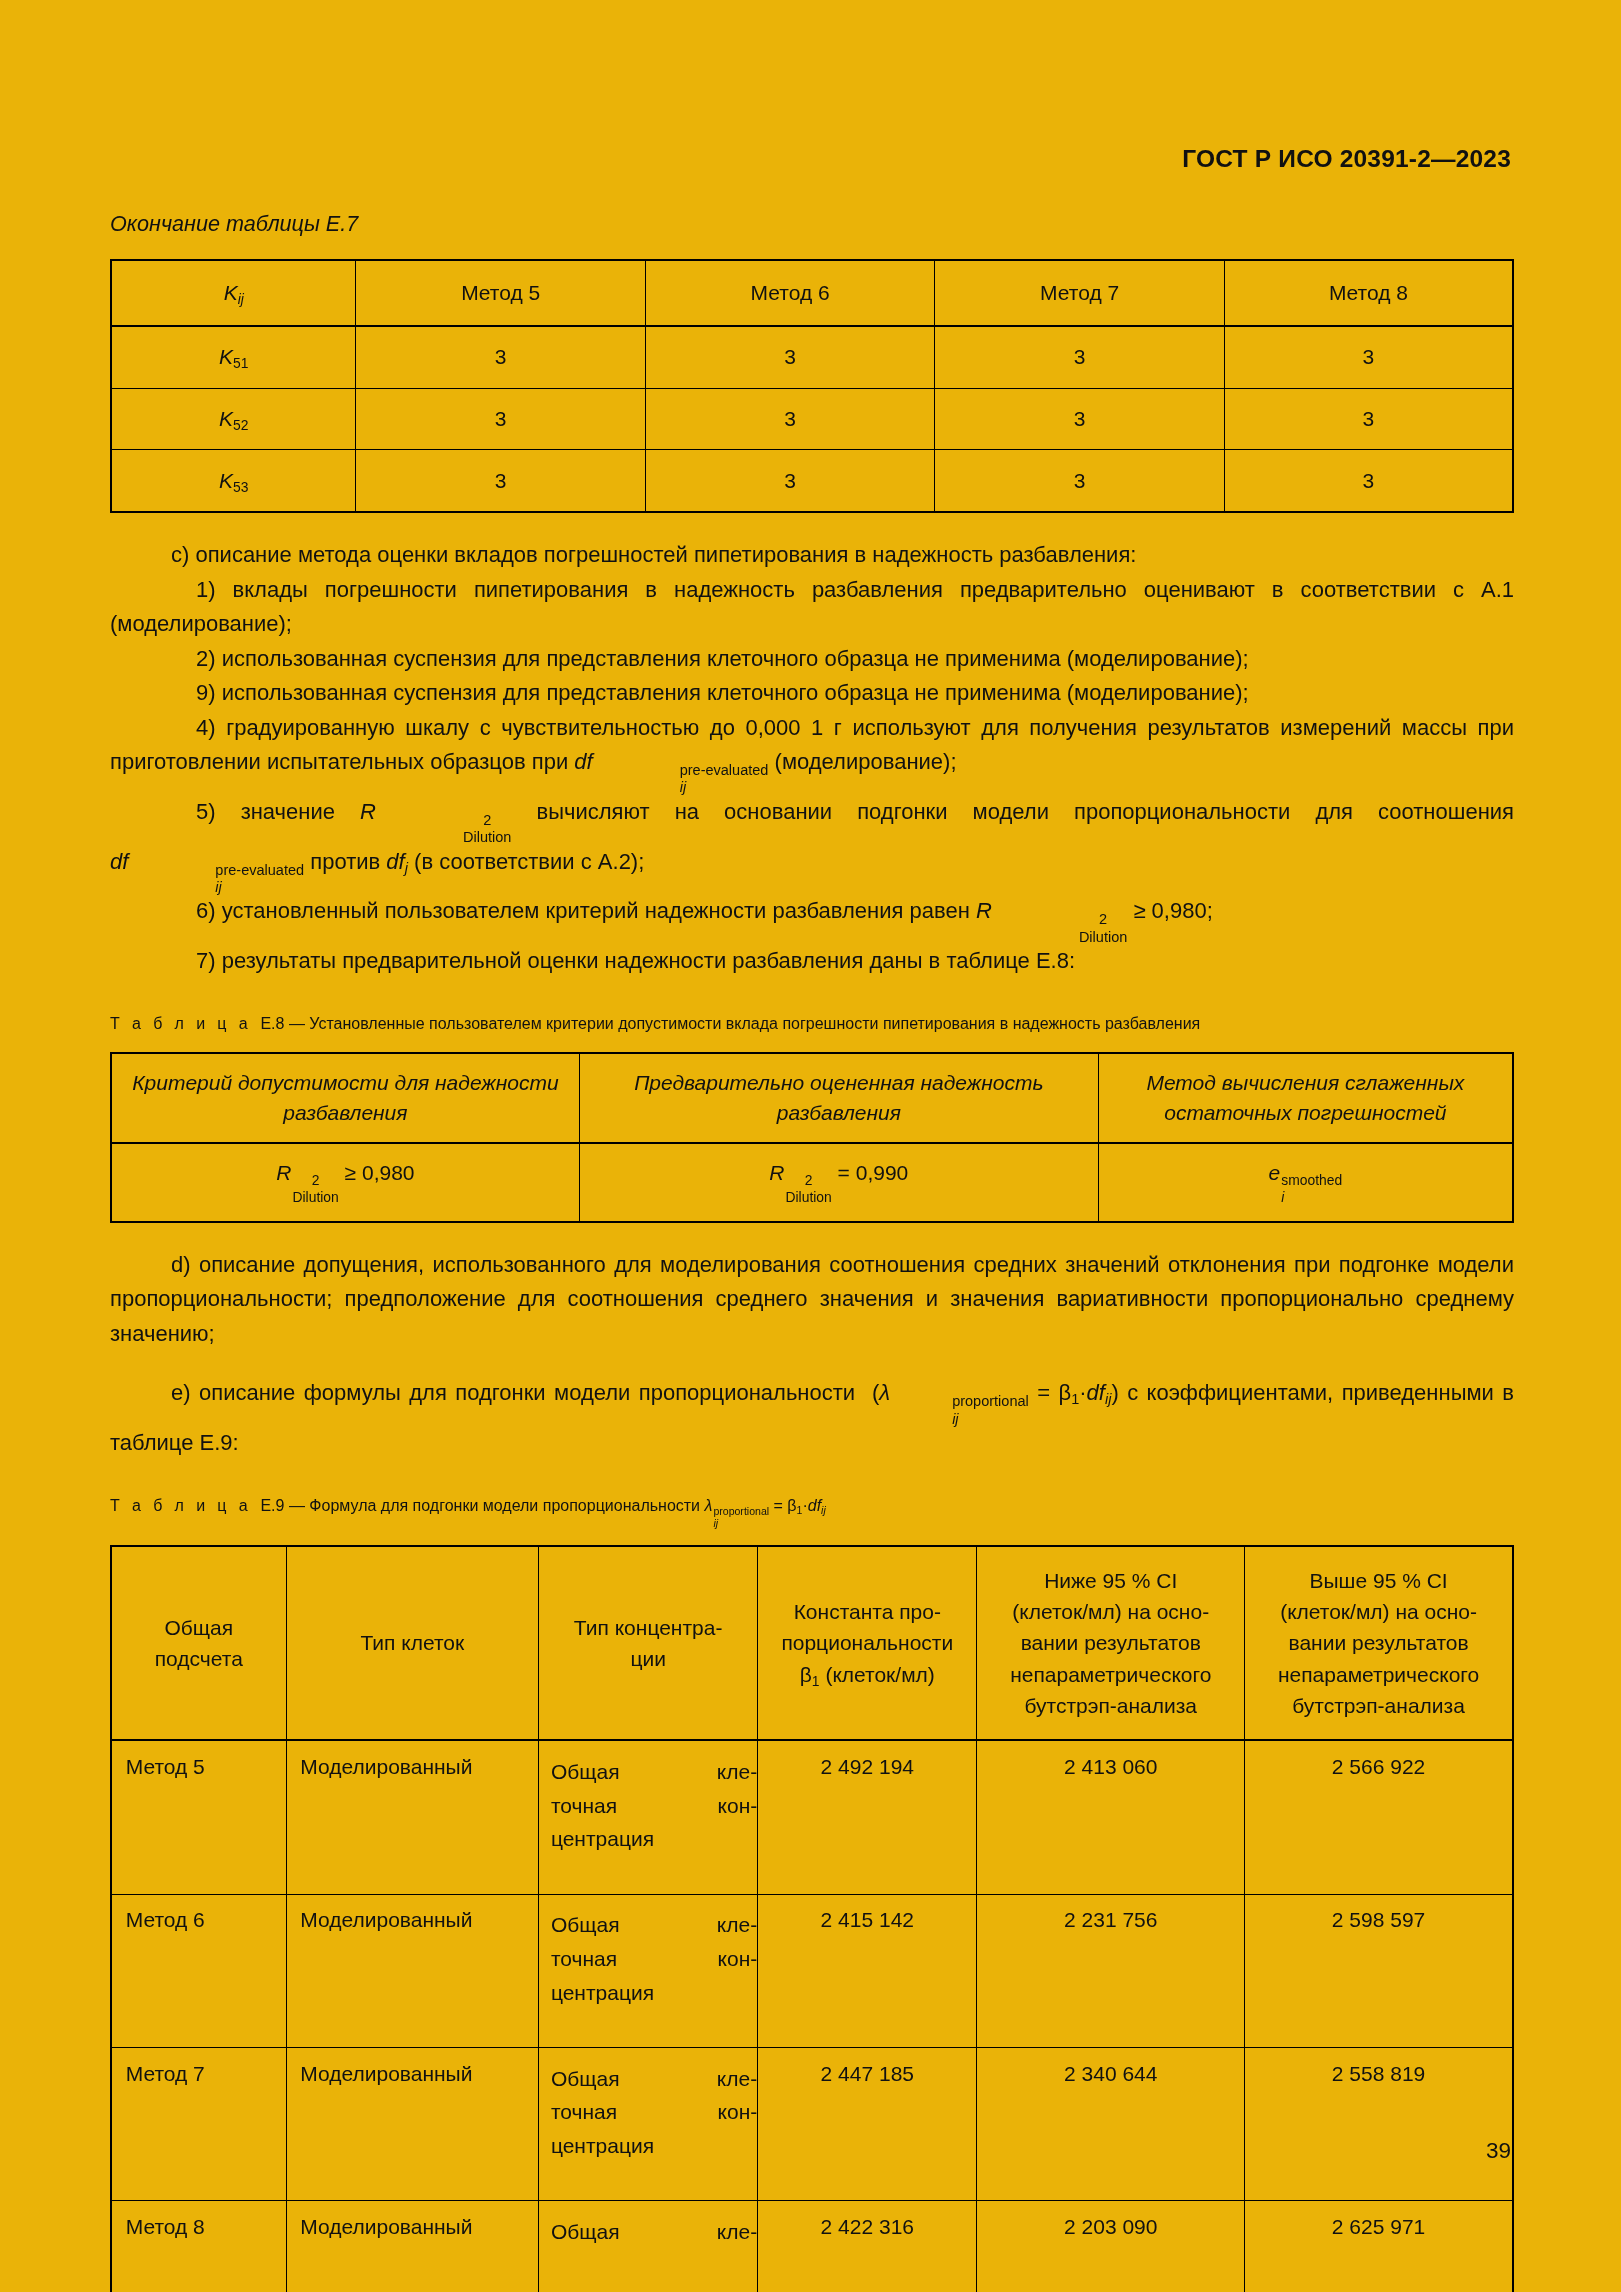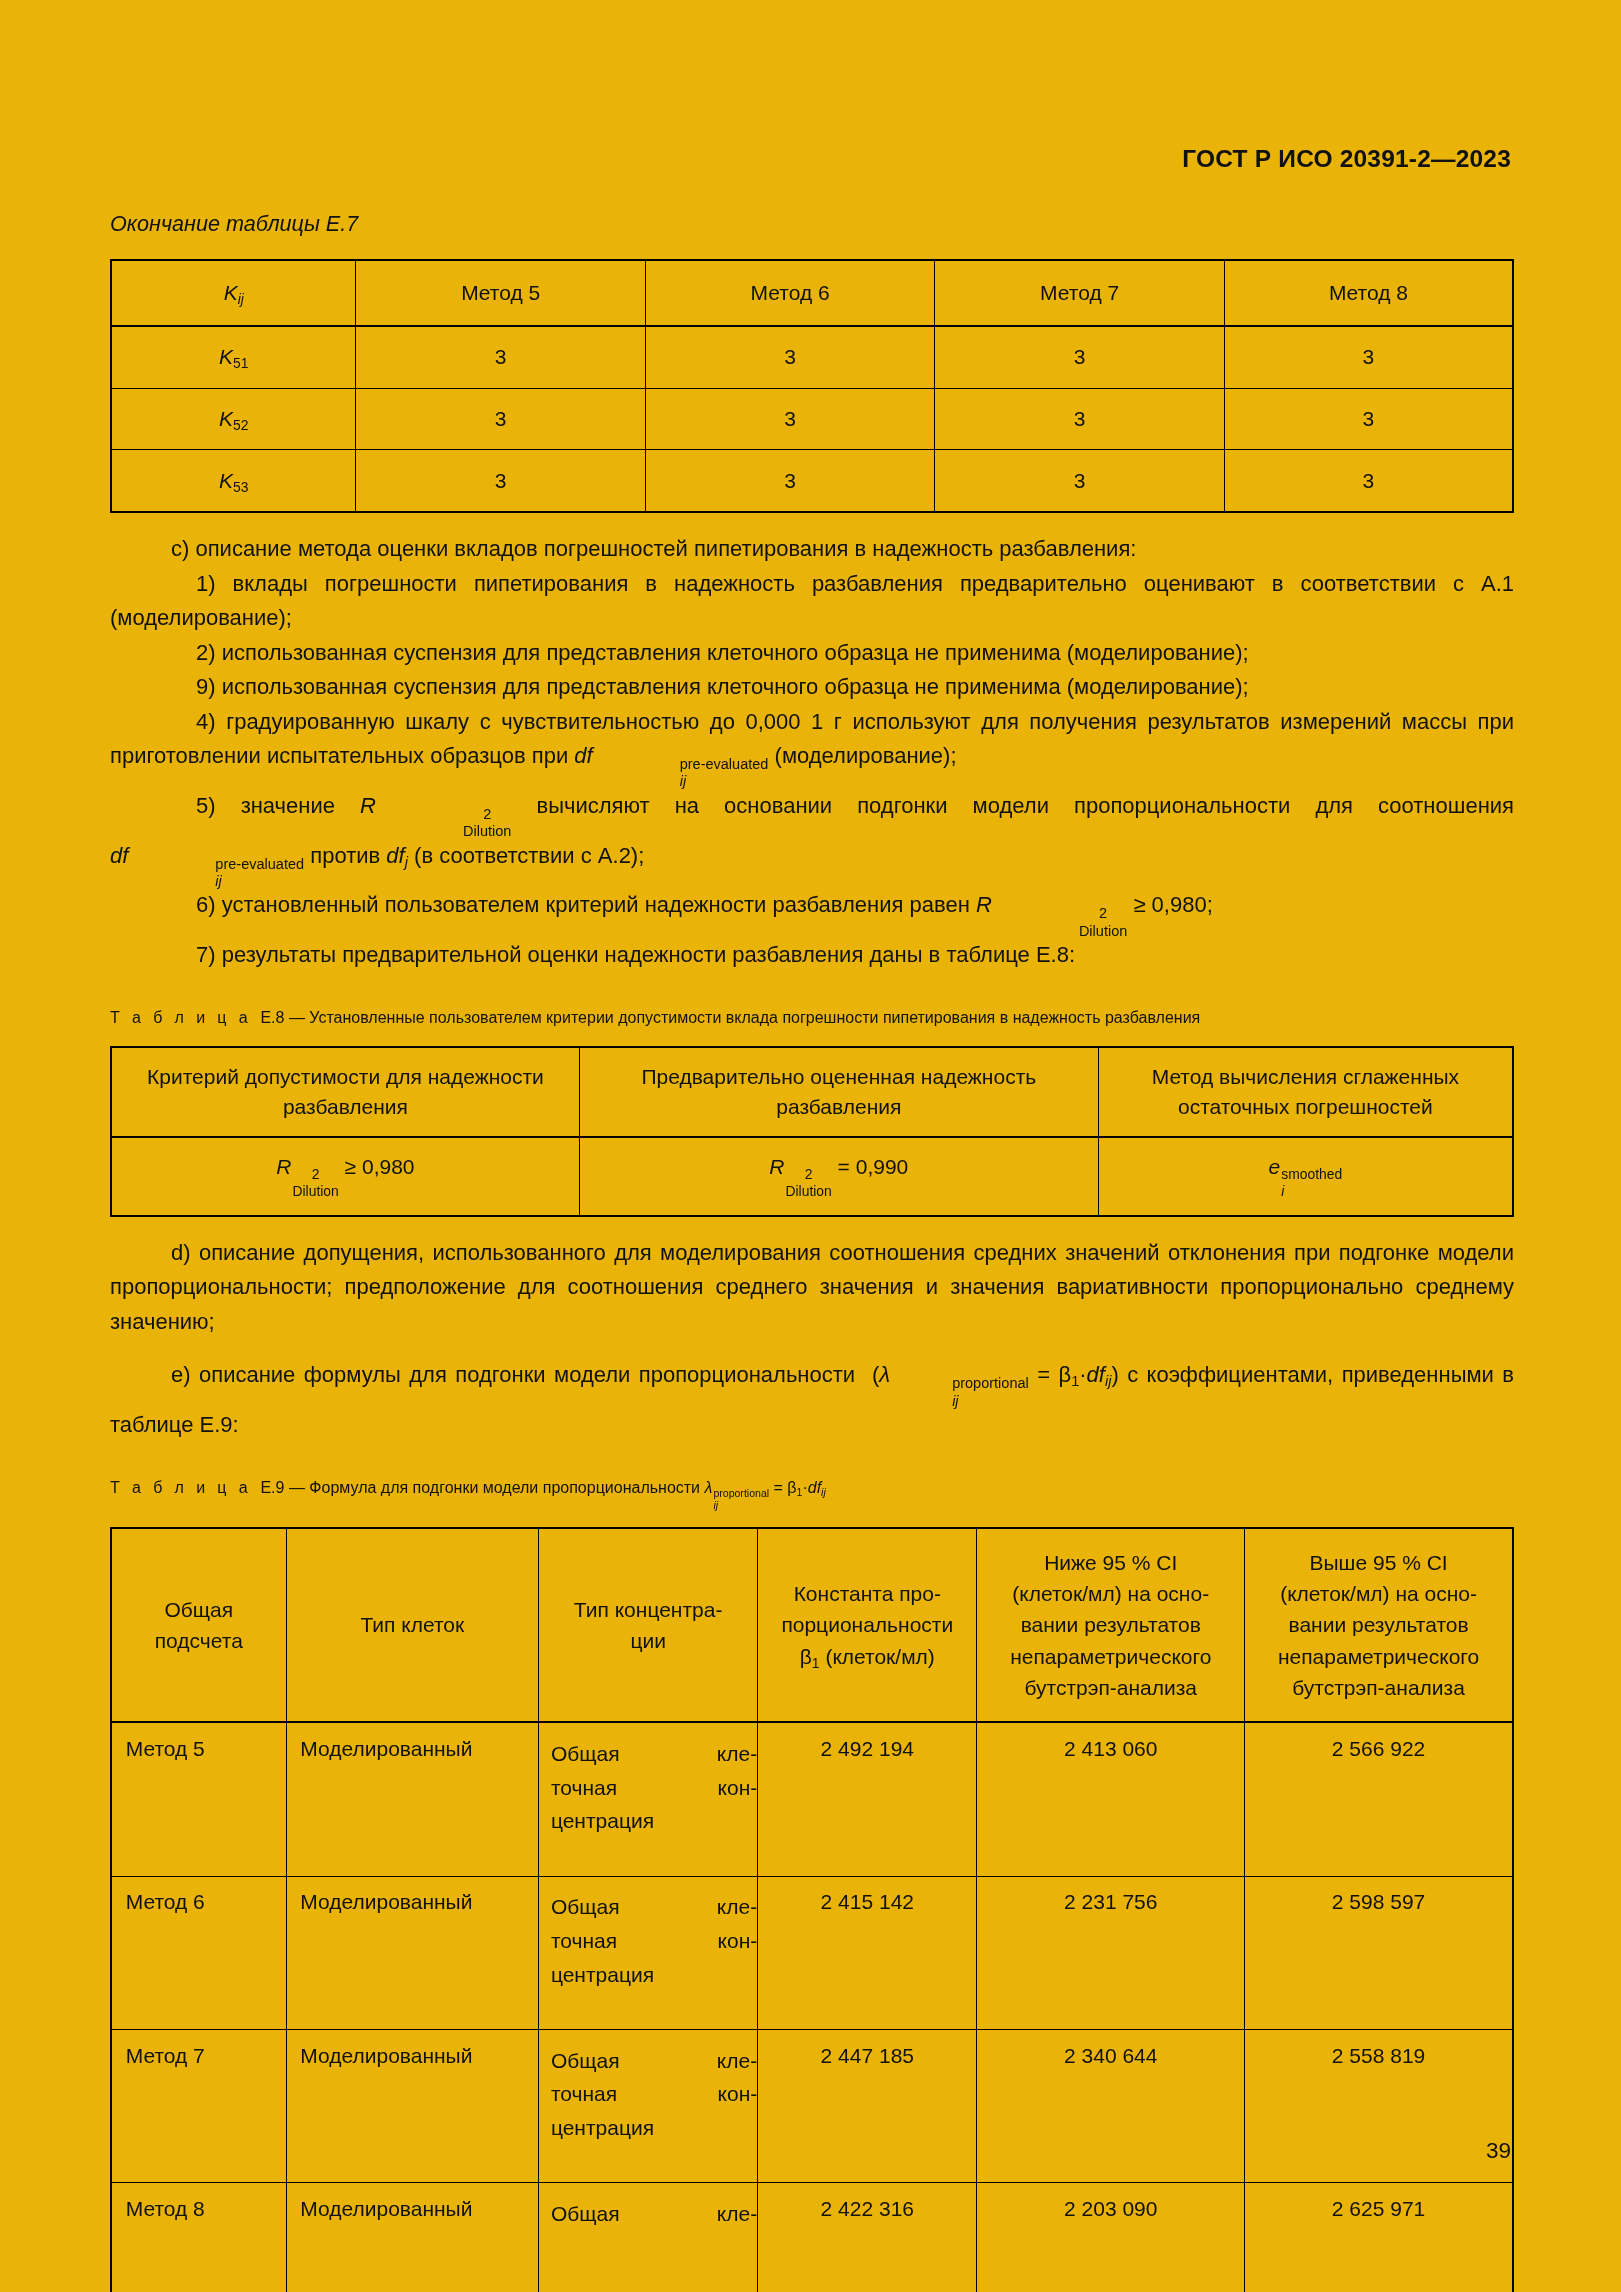--- a/index.html
+++ b/index.html
@@ -66,21 +66,21 @@
   }
   table.gost {
     border: 2.2px solid #000;
   }
 
   
   .t-e7 td { height: 43px; }
   .t-e7 thead td { height: 47px; margin-top: 32px; }
 
   
-  .t-e8 thead td { padding: 13.7px 9.8px; line-height: 1.45; }
+  .t-e8 thead td { padding: 13.7px 9.8px; line-height: 1.45; font-style: italic; }
   .t-e8 tbody td { padding: 15.7px 9.8px; height: 45px; }
 
   
   .t-e9 { font-size: 20px; }
   .t-e9 thead td {
     padding: 9.8px 6.9px;
     line-height: 1.48;
     vertical-align: middle;
     height: 173px;
   }
@@ -106,21 +106,21 @@
 
   
   p.body {
     font-size: 22px;
     line-height: 1.57;
     margin: 0;
     text-align: justify;
     hyphens: manual;
   }
   .block {
-    margin-top: 19px;
+    margin-top: 25px;
   }
   .indent {
     text-indent: 61px;
   }
   .indent2 {
     text-indent: 86px;
   }
   .tbl-caption {
     font-size: 16px;
     line-height: 1.55;

